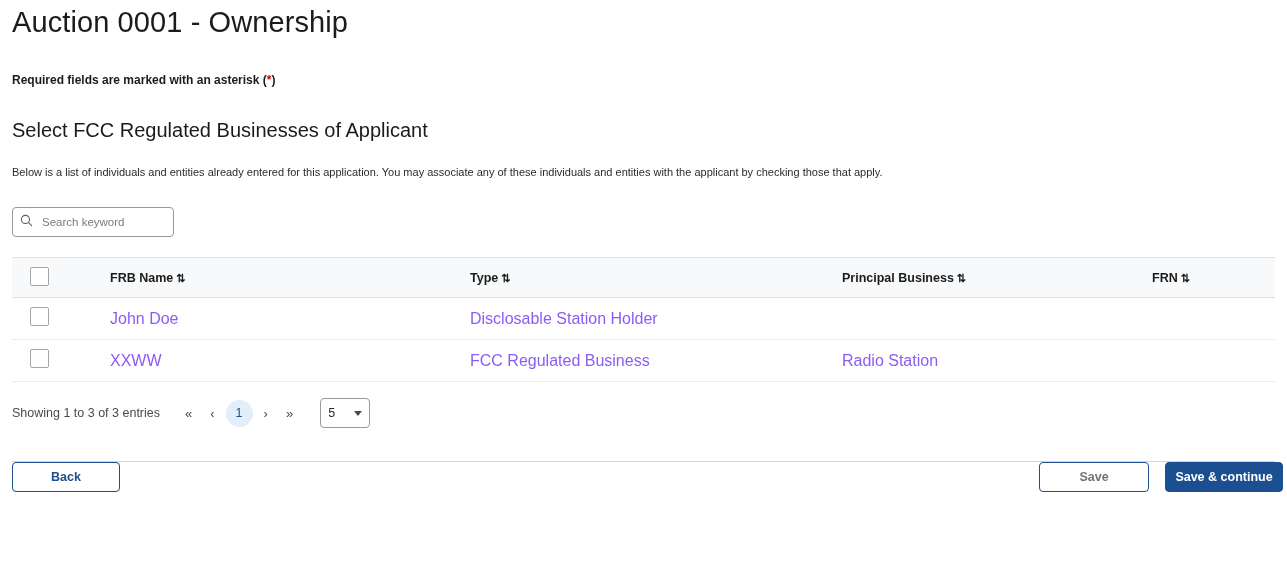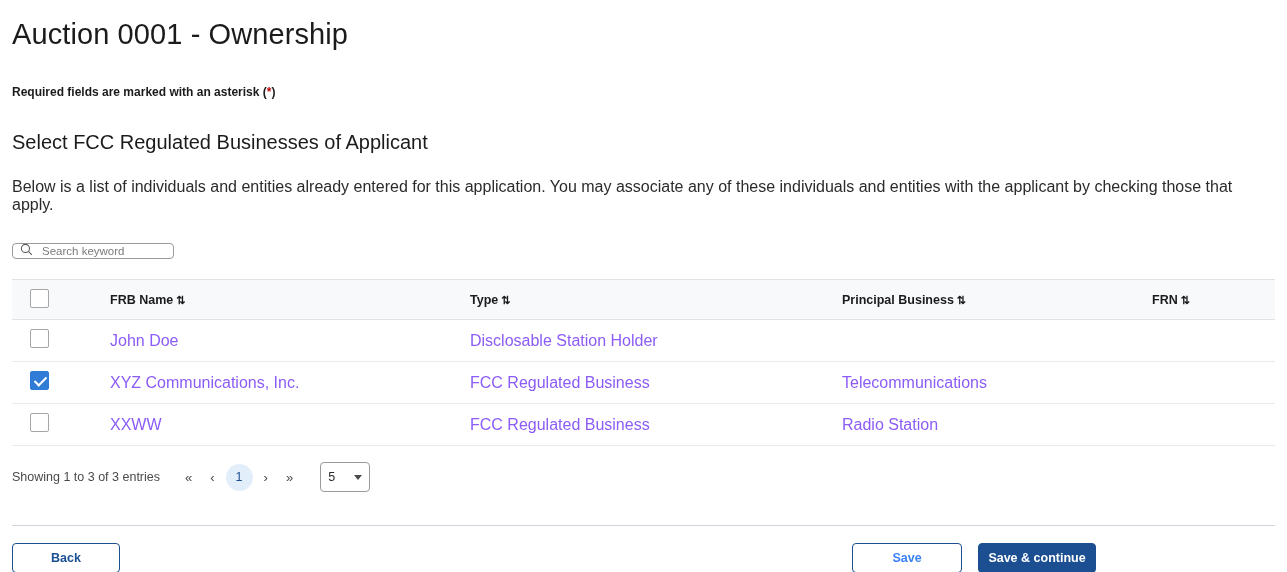--- a/index.html
+++ b/index.html
@@ -17,45 +17,45 @@
     position: relative;
     width: 1287px;
     height: 572px;
     padding: 0 12px;
   }
   .page-title {
     font-size: 29px;
     font-weight: 400;
     color: #1b1b1b;
     margin: 0;
-    padding-top: 18px;
+    padding-top: 6px;
     letter-spacing: 0.1px;
   }
   .required-note {
     font-size: 12px;
     font-weight: bold;
     color: #1b1b1b;
     margin-top: 34px;
   }
   .required-note .asterisk { color: #b50909; font-weight: bold; }
   .section-title {
     font-size: 20px;
     font-weight: 400;
     color: #1b1b1b;
     margin-top: 32px;
   }
   .section-desc {
-    font-size: 16px;
+    font-size: 11px;
     color: #2b2b2b;
     margin-top: 24px;
   }
   .search-wrap {
     margin-top: 29px;
     width: 162px;
-    height: 16px;
+    height: 30px;
     border: 1px solid #9a9a9a;
     border-radius: 4px;
     display: flex;
     align-items: center;
     padding: 0 7px;
     background: #fff;
   }
   .search-wrap svg { flex: none; }
   .search-input {
     border: none;
@@ -186,22 +186,21 @@
   }
 
   .divider {
     width: 1263px;
     height: 1px;
     background: #cfd4da;
     margin-top: 33px;
   }
 
   .footer {
-    width: 1084px;
-    margin-top: 17px;
+    width: 1271px;
     display: flex;
     align-items: center;
     justify-content: space-between;
   }
   .btn {
     font-family: "Liberation Sans", sans-serif;
     font-size: 12.5px;
     font-weight: bold;
     border-radius: 4px;
     cursor: pointer;
@@ -212,21 +211,21 @@
   }
   .btn-outline {
     background: #fff;
     border: 1px solid #1b4f91;
     color: #1b4f91;
     width: 108px;
   }
   .btn-save {
     background: #fff;
     border: 1px solid #1b4f91;
-    color: #3b82f6;
+    color: #737373;
     width: 110px;
   }
   .btn-primary {
     background: #1b4f91;
     border: 1px solid #1b4f91;
     color: #fff;
     width: 118px;
     text-align: center;
   }
   .footer-right { display: flex; gap: 16px; align-items: center; }
@@ -281,29 +280,20 @@
         <td class="col-check">
           <span class="cb"></span>
         </td>
         <td class="col-name">John Doe</td>
         <td class="col-type">Disclosable Station Holder</td>
         <td class="col-pb"></td>
         <td class="col-frn"></td>
       </tr>
       <tr>
         <td class="col-check">
-          <span class="cb checked"></span>
-        </td>
-        <td class="col-name">XYZ Communications, Inc.</td>
-        <td class="col-type">FCC Regulated Business</td>
-        <td class="col-pb">Telecommunications</td>
-        <td class="col-frn"></td>
-      </tr>
-      <tr>
-        <td class="col-check">
           <span class="cb"></span>
         </td>
         <td class="col-name">XXWW</td>
         <td class="col-type">FCC Regulated Business</td>
         <td class="col-pb">Radio Station</td>
         <td class="col-frn"></td>
       </tr>
     </tbody>
   </table>
 

